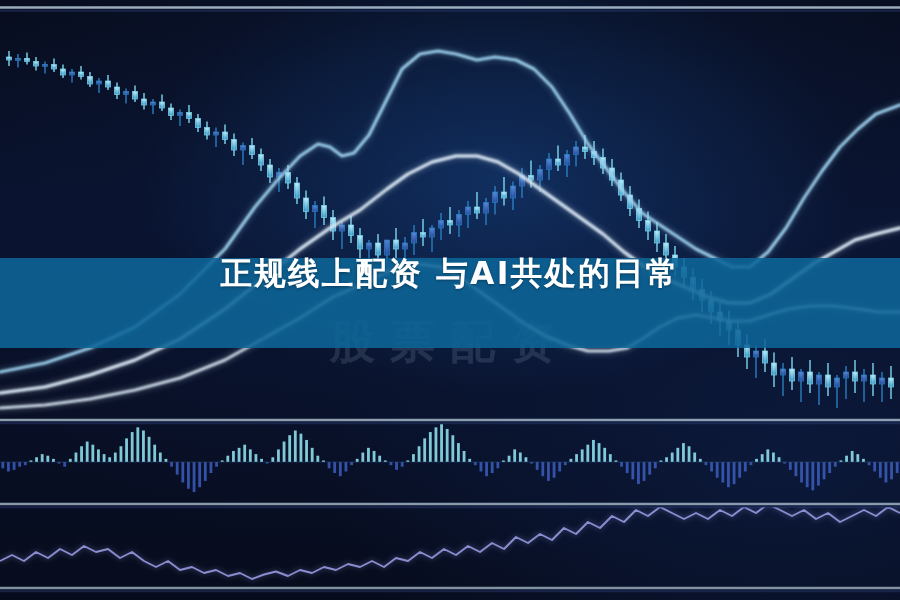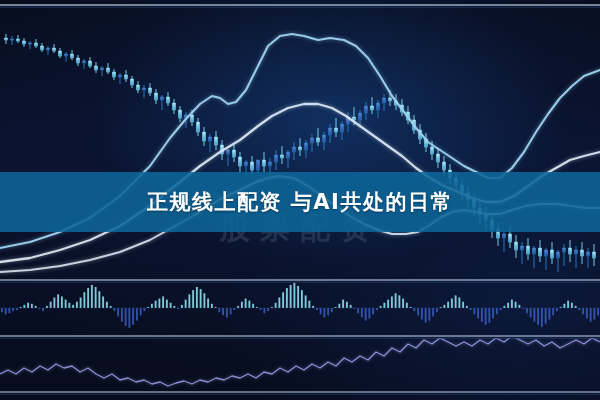--- a/index.html
+++ b/index.html
@@ -19,21 +19,21 @@
       radial-gradient(ellipse 430px 260px at 330px 120px, rgba(18,52,104,.85) 0%, rgba(10,22,52,.45) 55%, rgba(6,11,27,0) 100%),
       radial-gradient(ellipse 300px 200px at 520px 300px, rgba(14,34,78,.55) 0%, rgba(6,11,27,0) 100%),
       linear-gradient(180deg,#070c1b 0%,#0a1330 38%,#091027 62%,#070c1d 100%);
   }
 
   
   #banner{
     position:absolute;left:0;width:600px;
     top:172px;height:60px;
     background:rgba(13,101,153,.88);
-    display:flex;align-items:center;justify-content:center;
+    display:flex;justify-content:center;
   }
   #banner-title{
     color:#ffffff;
     font-size:21px;
     font-weight:bold;
     letter-spacing:1.5px;
     line-height:1;
     text-shadow:0 1px 2px rgba(0,0,0,.35);
     white-space:nowrap;
   }

